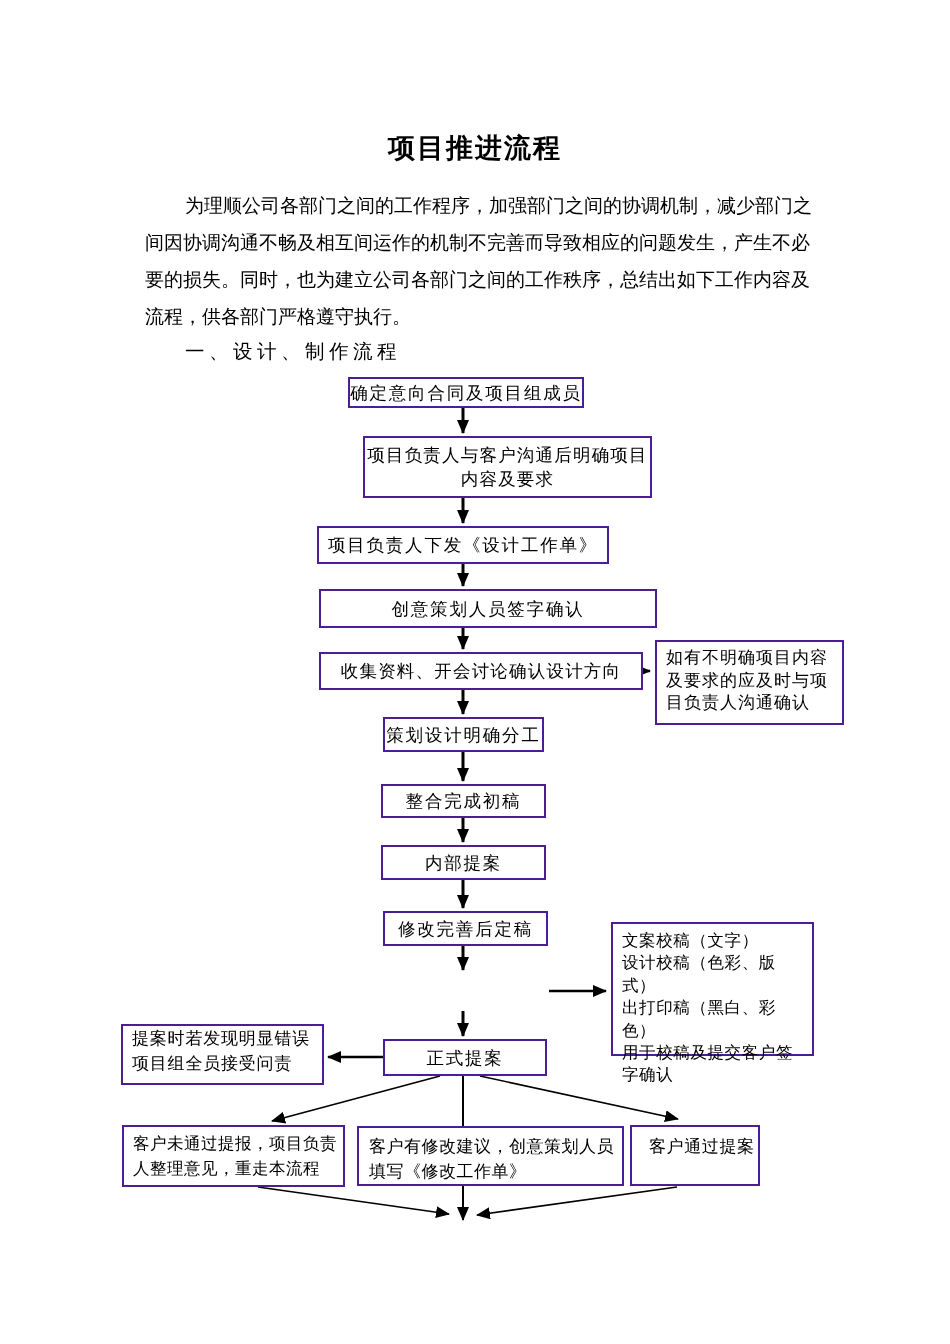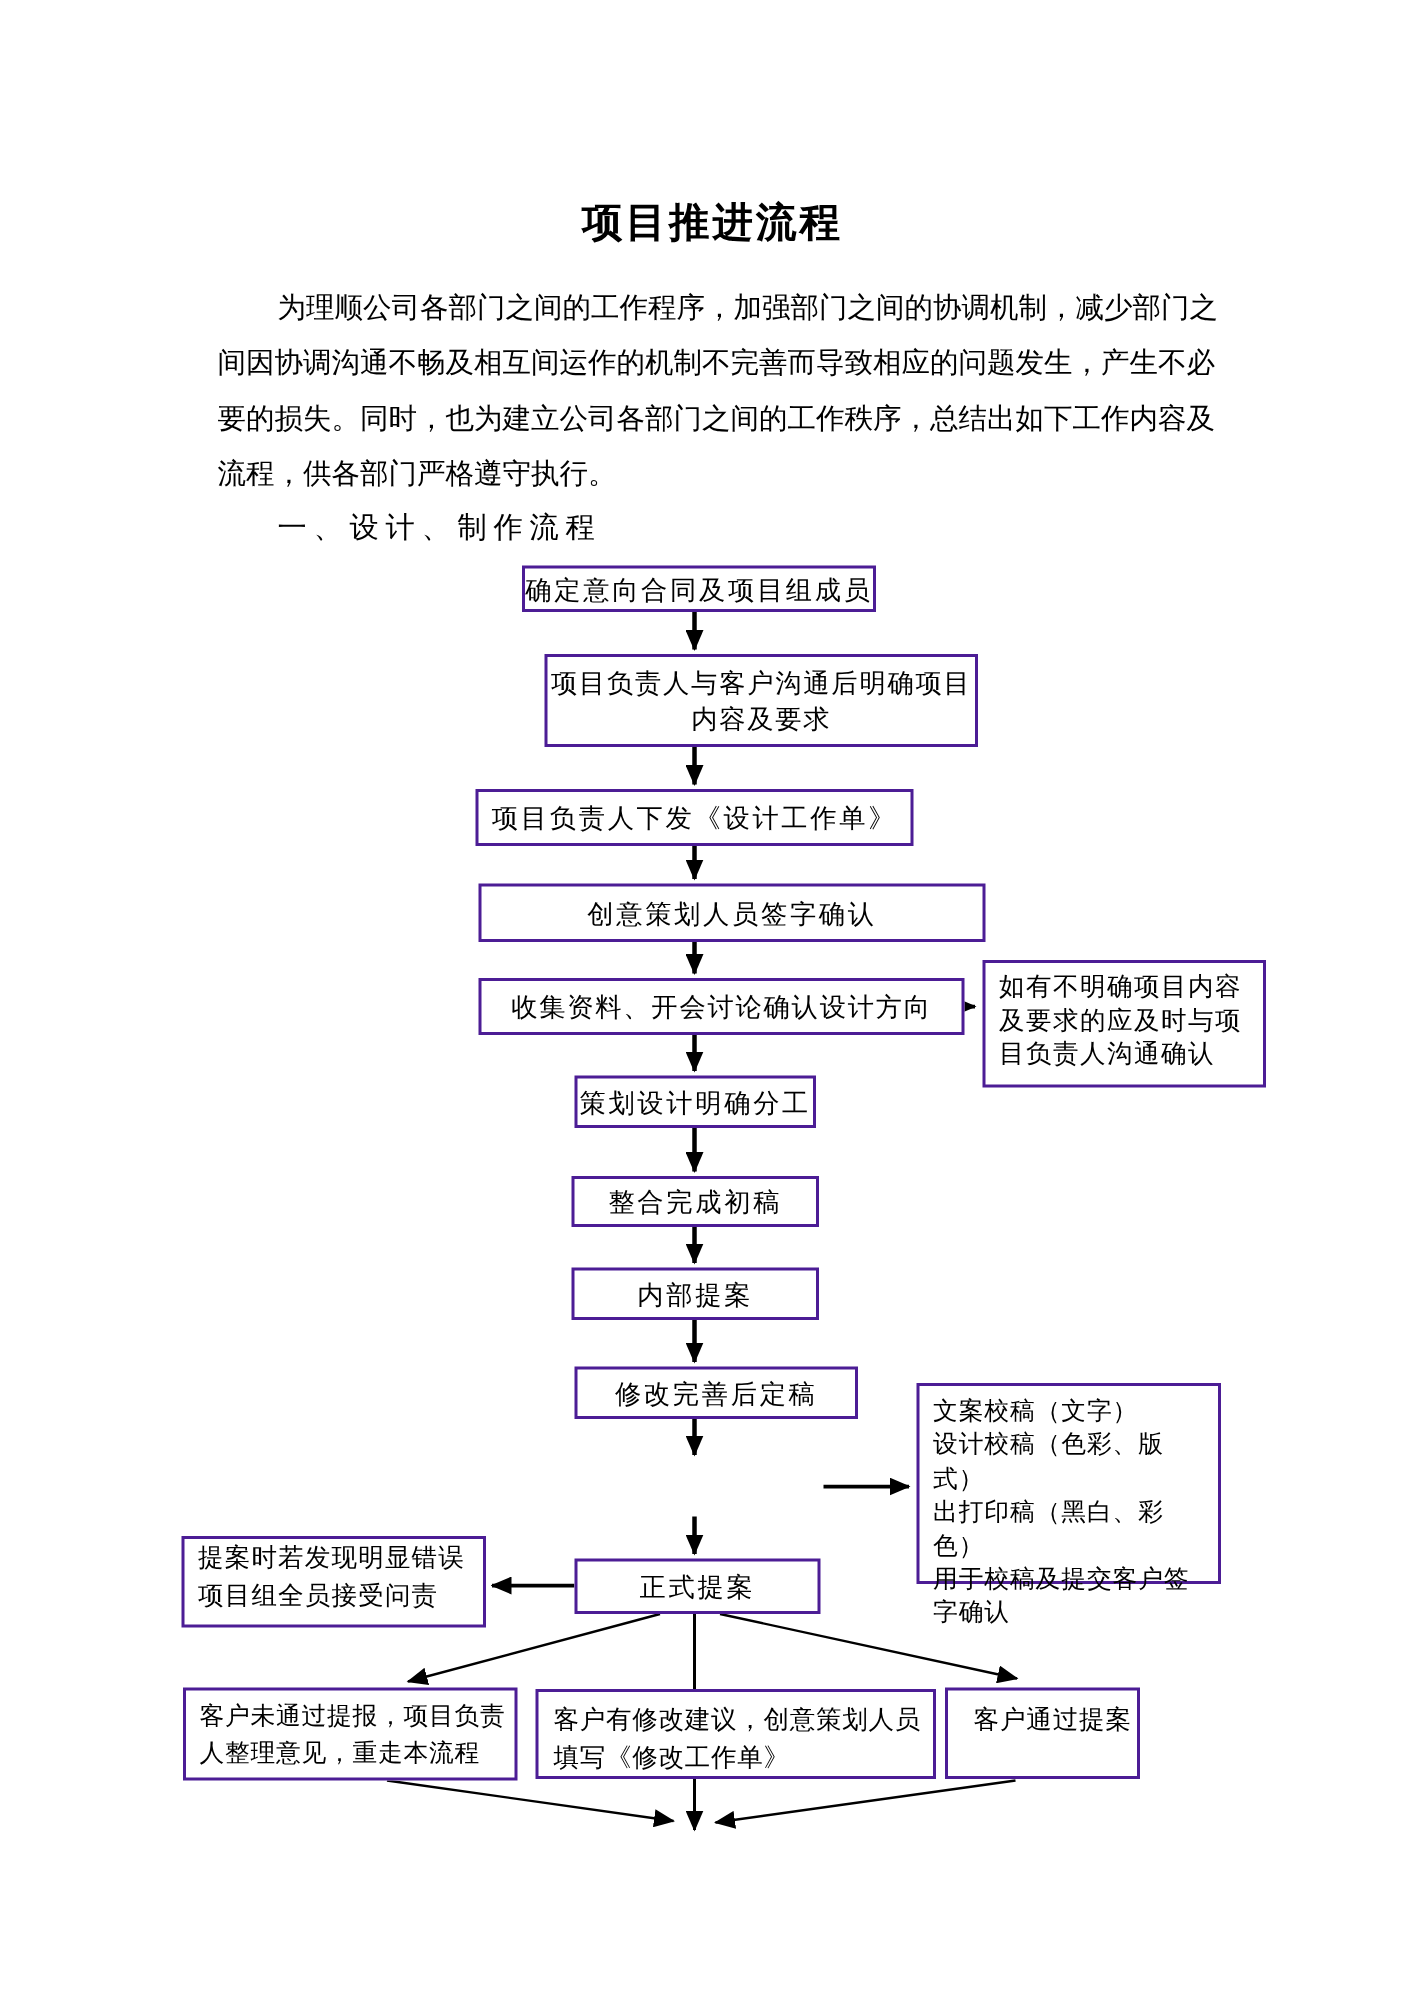--- a/index.html
+++ b/index.html
@@ -112,21 +112,21 @@
   </div>
 
   <div class="fbox" style="left:381px; top:784px; width:165px; height:34px;">
     <span>整合完成初稿</span>
   </div>
 
   <div class="fbox" style="left:381px; top:845px; width:165px; height:35px;">
     <span>内部提案</span>
   </div>
 
-  <div class="fbox" style="left:383px; top:911px; width:189px; height:35px;">
+  <div class="fbox" style="left:383px; top:911px; width:165px; height:35px;">
     <span>修改完善后定稿</span>
   </div>
 
 
   <div class="fbox" style="left:383px; top:1039px; width:164px; height:37px;">
     <span>正式提案</span>
   </div>
 
   <div class="fbox note note-unclear" style="left:655px; top:640px; width:189px; height:85px;">
     <span>如有不明确项目内容

